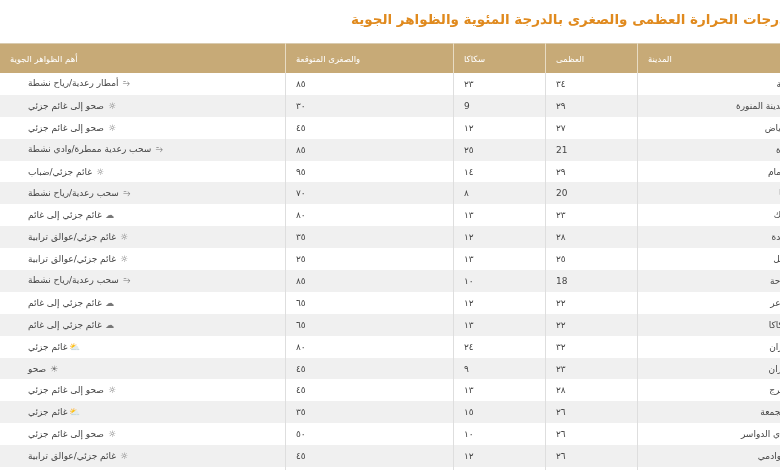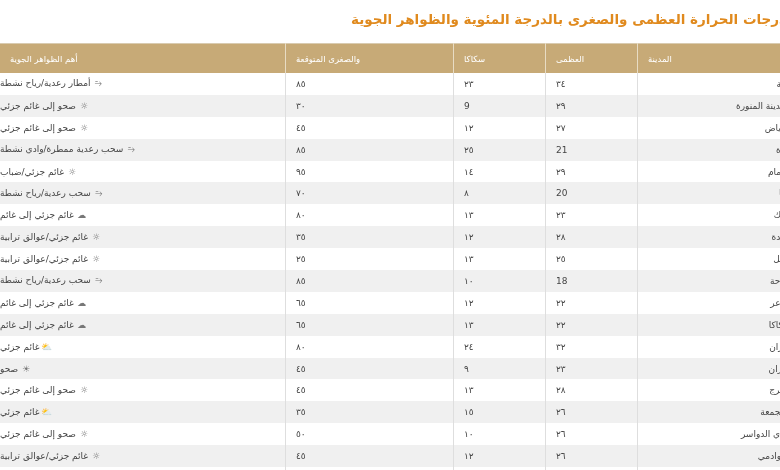--- a/index.html
+++ b/index.html
@@ -39,21 +39,21 @@
   table.wx td {
     height: 21.9px;
     padding: 0 10px;
     text-align: left;
     border-left: 1px solid #dedede;
     border-right: 1px solid #dedede;
     white-space: nowrap;
   }
   table.wx td.city { text-align: right; }
   table.wx td.wxcell { text-align: left; padding-left: 0; }
-  table.wx td.wxcell .inner { display: inline-block; direction: rtl; padding-left: 0; }
+  table.wx td.wxcell .inner { display: inline-block; direction: rtl; padding-left: 0; margin-left: 28px; }
   table.wx tbody tr:nth-child(even) td { background: #f0f0f0; }
   table.wx tbody tr:last-child td { border-bottom: 2px solid #e6e6e6; }
   .ico { display: inline-block; width: 12px; text-align: center; color: #777; font-size: 9px; margin-left: 2px; }
   .wx-text { display: inline-block; }
 </style>
 </head>
 <body>
 
 <div class="title">درجات الحرارة العظمى والصغرى بالدرجة المئوية والظواهر الجوية</div>
 

